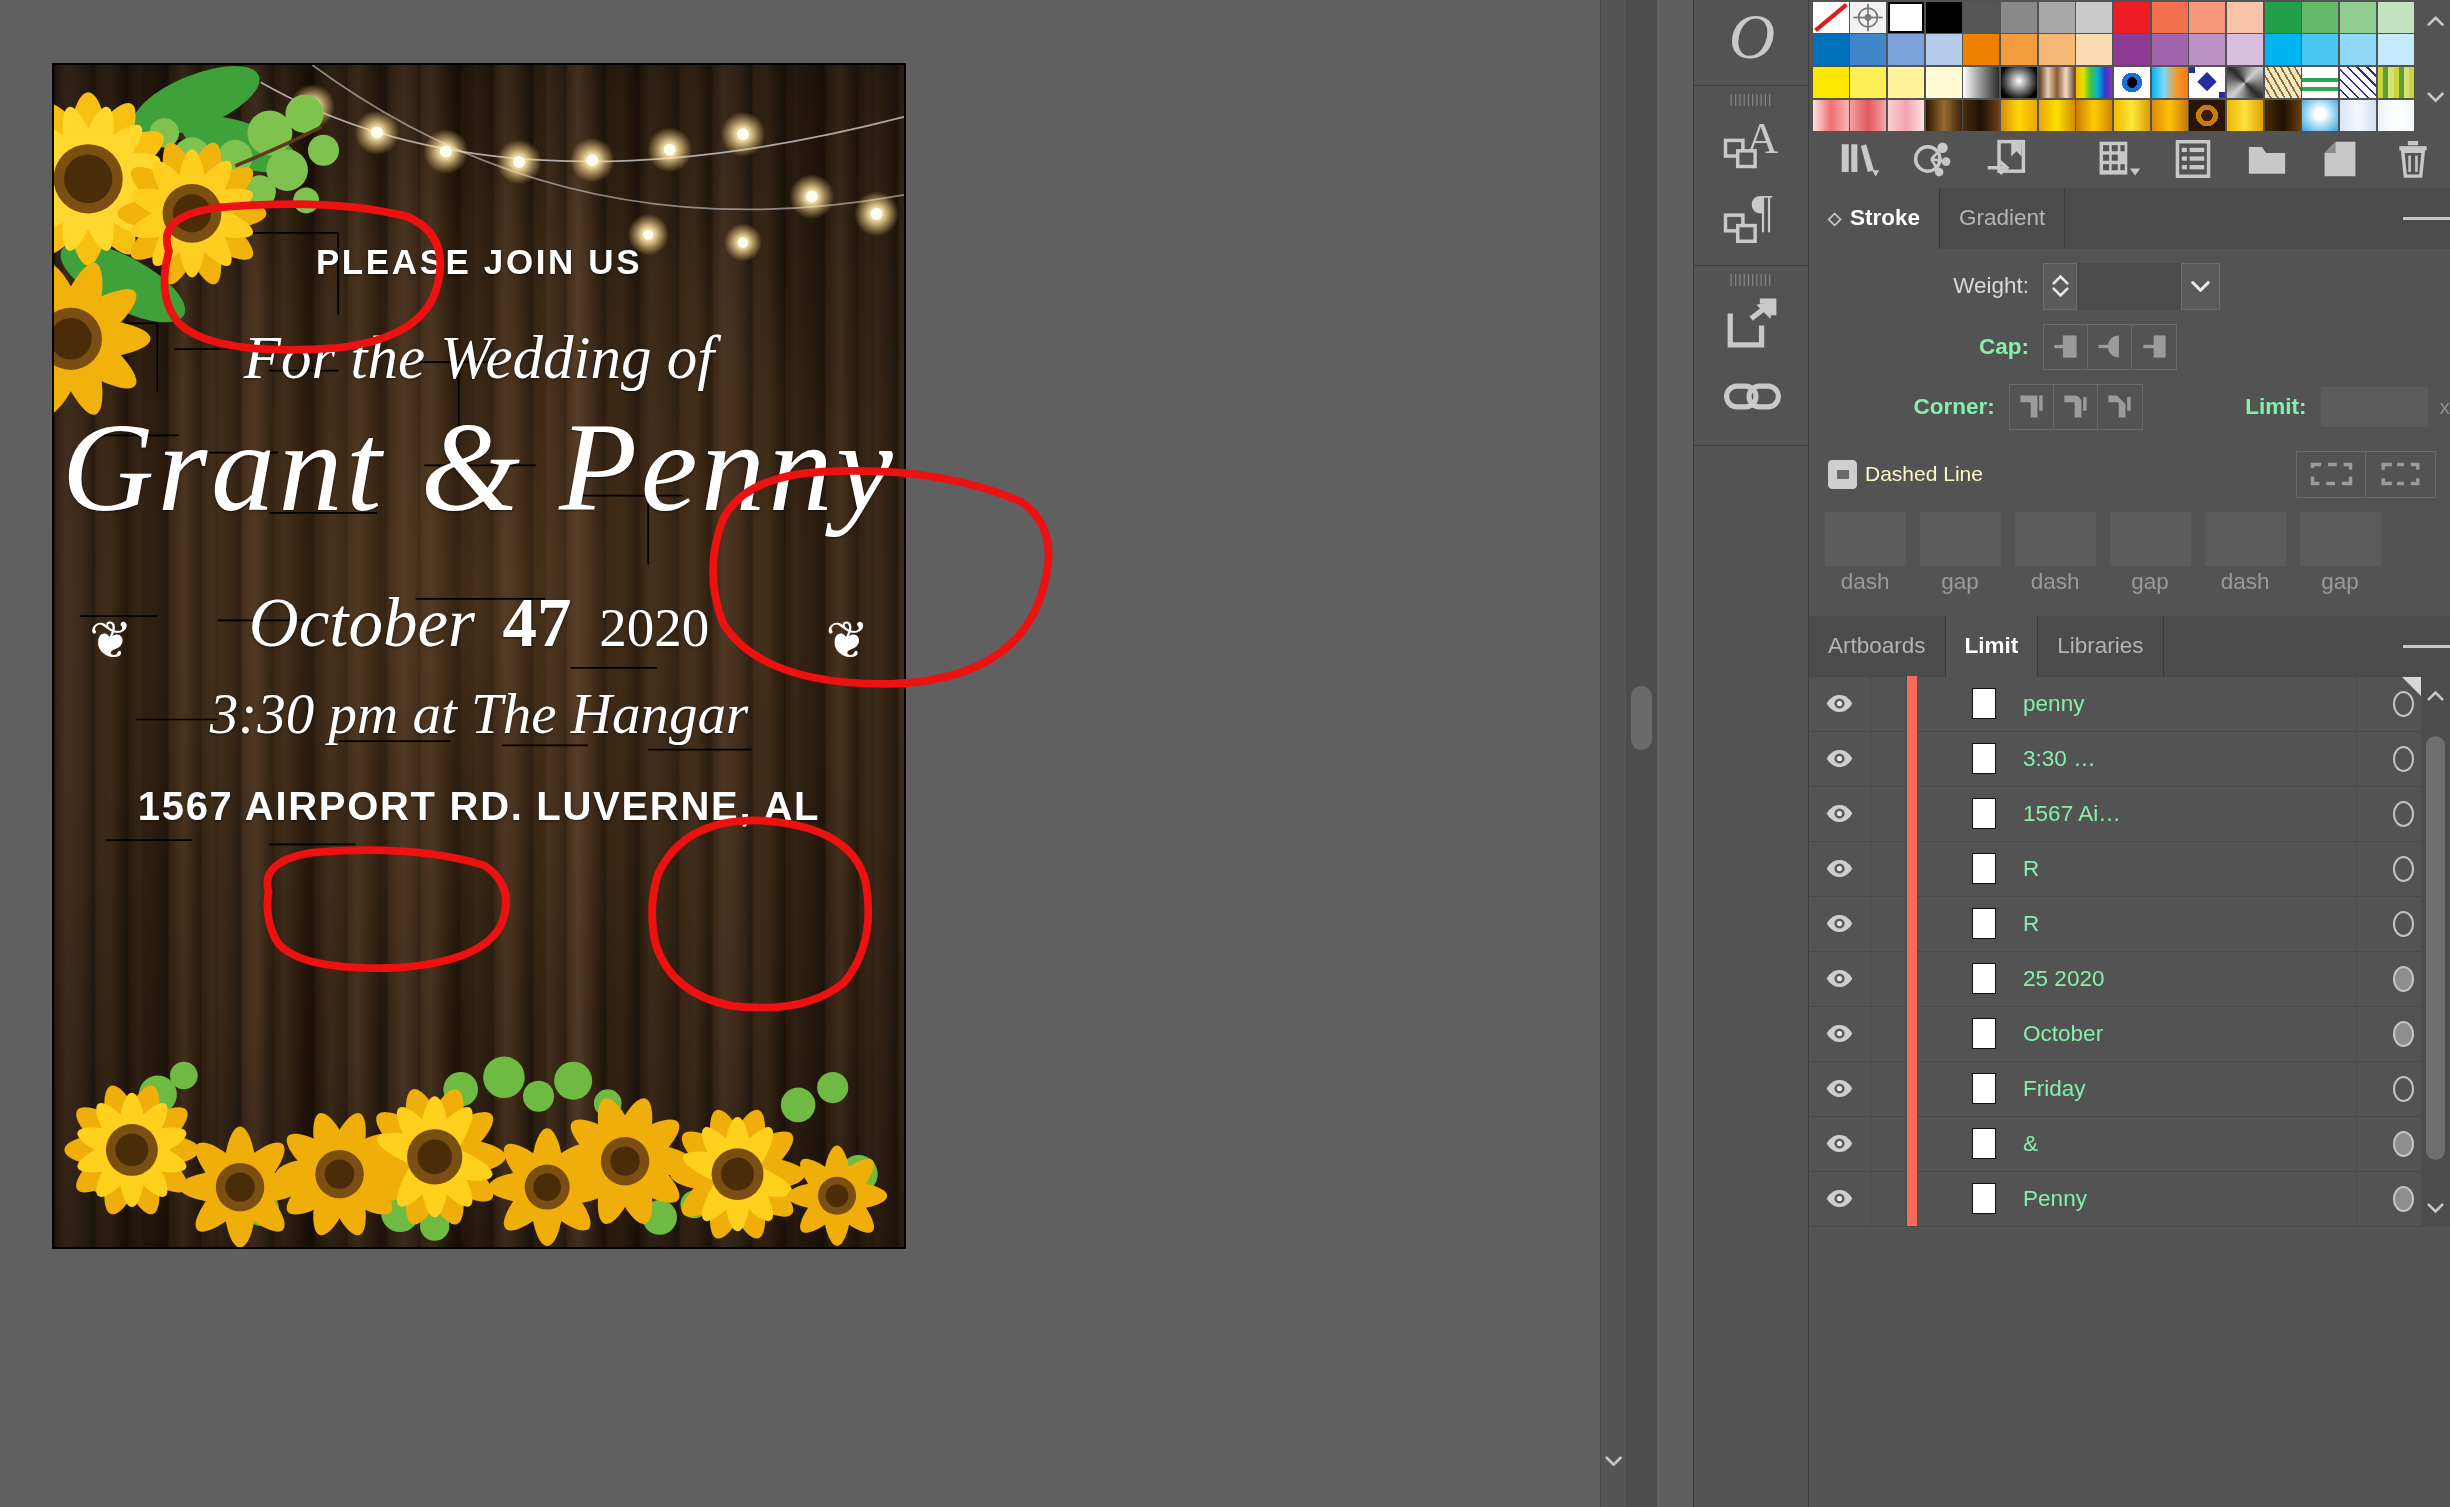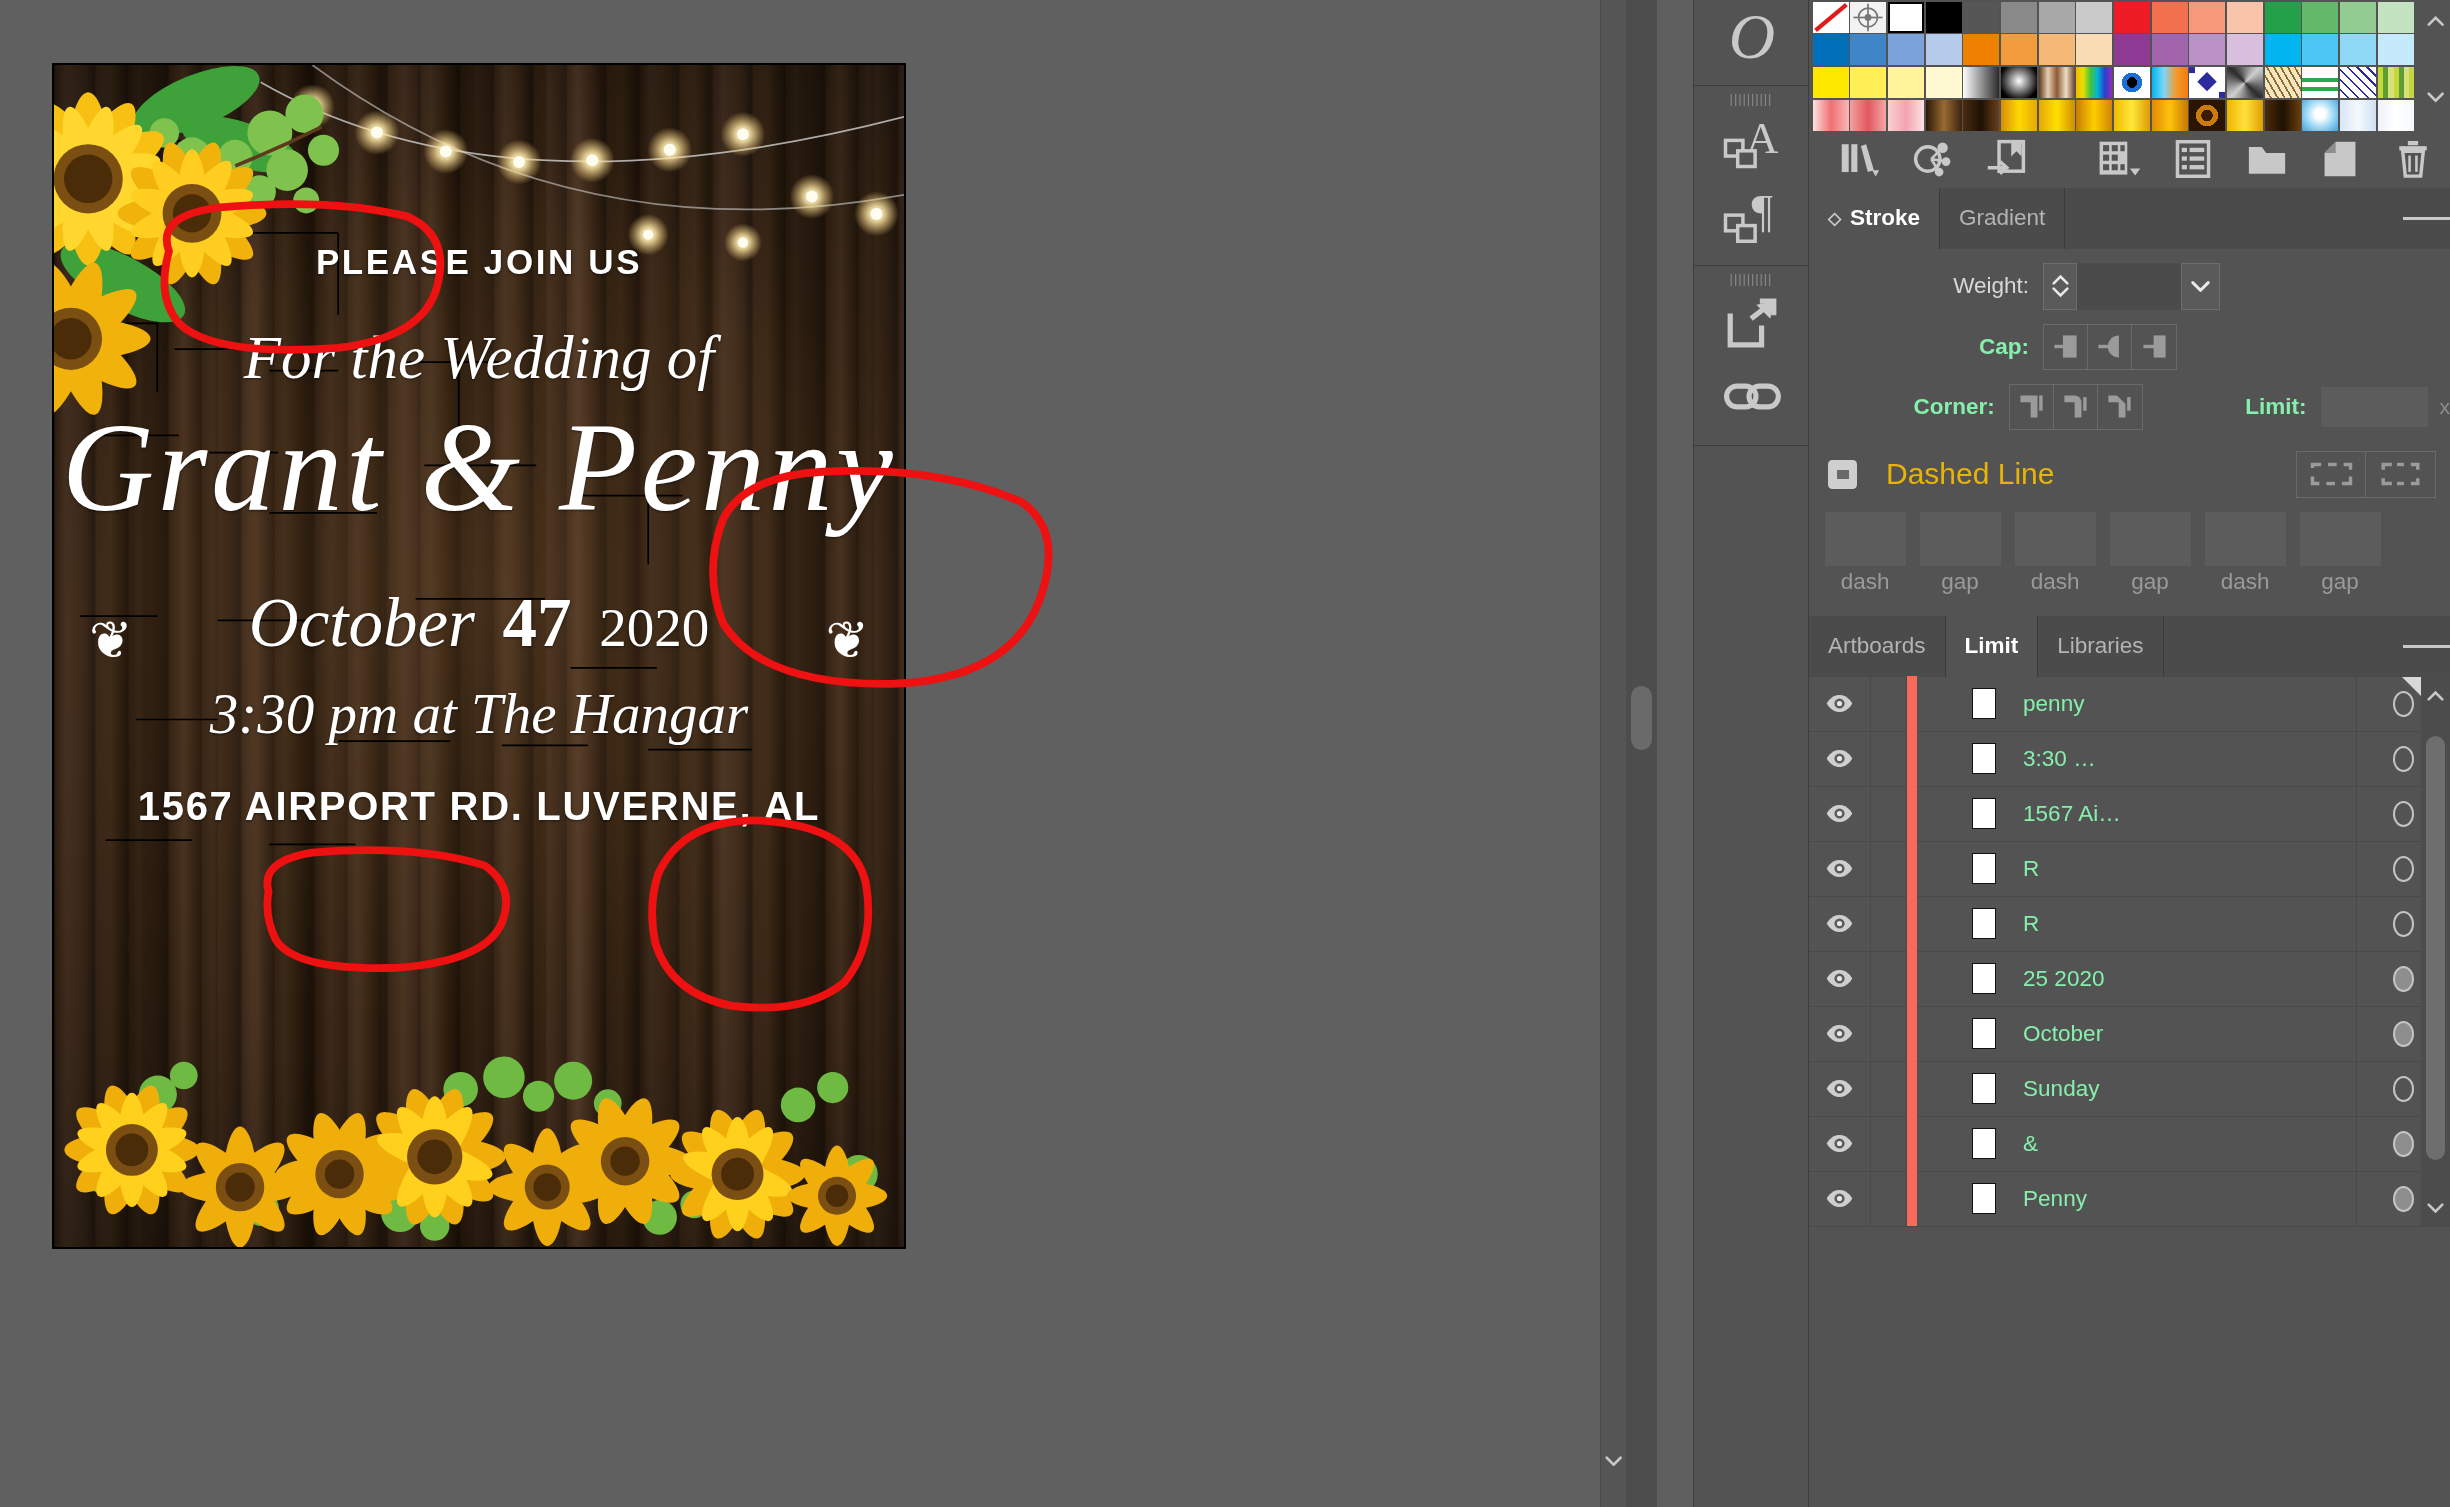--- a/index.html
+++ b/index.html
@@ -137,21 +137,21 @@
   .btngroup { display: flex; border: 0.9px solid #6a6a6a; }
   .gbtn { width: 44px; height: 44px; display: flex; align-items: center; justify-content: center;
     border-right: 0.9px solid #6a6a6a; }
   .gbtn:last-child { border-right: none; }
   .limitbox { width: 107px; height: 40px; background: #5c5c5c; }
 
   .dashrow { display: flex; align-items: center; padding: 7px 0 5.2px 0; }
   .chk { width: 29px; height: 29px; background: #cfcfcf; border-radius: 4.3px; margin-left: 19px;
     display: flex; align-items: center; justify-content: center; }
   .chk i { width: 12px; height: 8.7px; background: #6a6a6a; display: block; }
-  .dashlabel { color: #eab308; font-size: 30px; margin-left: 29px; }
+  .dashlabel { color: #fef9c3; font-size: 21px; margin-left: 8px; }
   .dashbtns { margin-left: auto; display: flex; border: 0.9px solid #6a6a6a; margin-right: 14px; }
   .dashbtn { width: 69px; height: 45px; display: flex; align-items: center; justify-content: center;
     border-right: 0.9px solid #6a6a6a; }
   .dashbtn:last-child { border-right: none; }
   .dashfields { display: flex; gap: 14px; padding: 8.7px 0 0 15.6px; }
   .dashcell { width: 81px; }
   .dashinput { width: 81px; height: 54px; background: #5c5c5c; border: none; outline: none; }
   .dashcap { text-align: center; color: #9a9a9a; font-size: 22.5px; padding-top: 3.5px; }
   .layer-list { background: #535353; position: relative; }
   .lrow { display: flex; align-items: center; height: 55px; border-bottom: 0.9px solid #494949;
@@ -1036,21 +1036,21 @@
                 <circle cx="17" cy="11" r="6" fill="#5b5b5b"></circle>
                 <circle cx="17" cy="11" r="3" fill="#e8e8e8"></circle>
               </svg>
             </div>
             <div class="lcol-lock"></div>
             <div class="lcol-color"></div>
             <div class="lcol-disc"></div>
             <div class="lcol-thumb">
               <span class="lthumb" style=""></span>
             </div>
-            <div class="lname">Sunday</div>
+            <div class="lname">Friday</div>
             <div class="lcol-target">
               <span class="tgt"></span>
             </div>
           </div>
           <div class="lrow">
             <div class="lcol-eye eye">
               <svg width="29" height="19" viewBox="0 0 34 22">
                 <path d="M17 1 C7 1 2 11 2 11 C2 11 7 21 17 21 C27 21 32 11 32 11 C32 11 27 1 17 1 Z" fill="#cfcfcf"></path>
                 <circle cx="17" cy="11" r="6" fill="#5b5b5b"></circle>
                 <circle cx="17" cy="11" r="3" fill="#e8e8e8"></circle>

